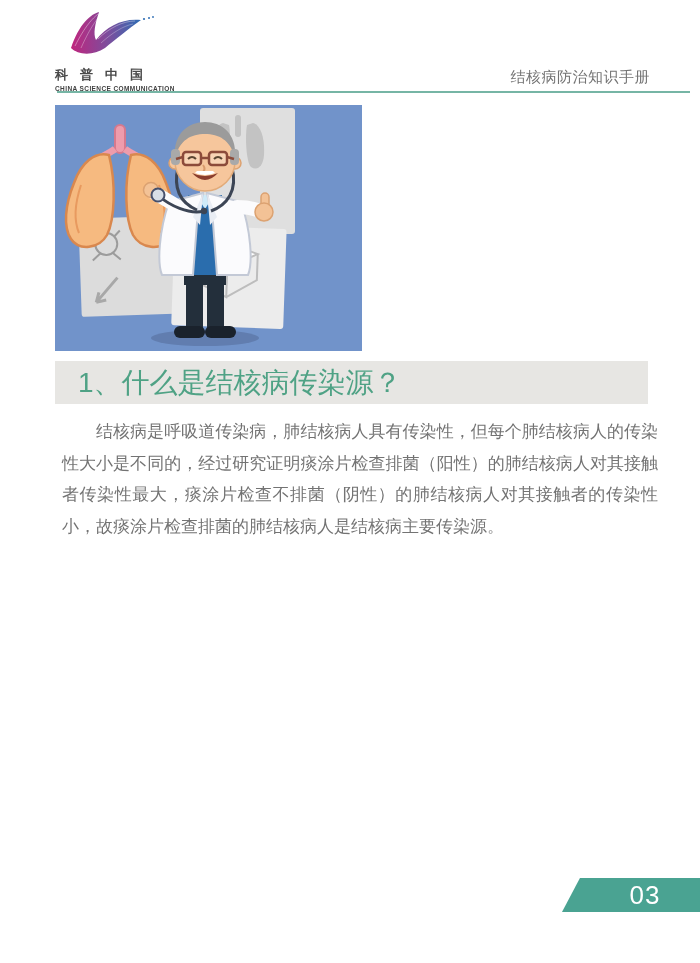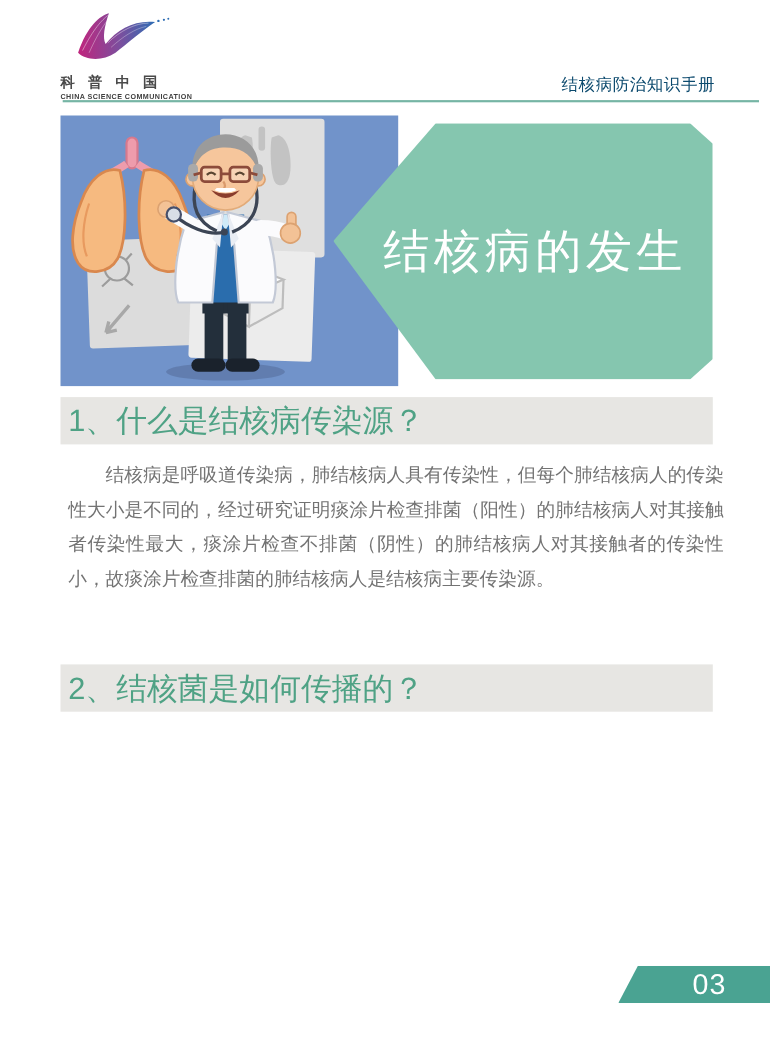--- a/index.html
+++ b/index.html
@@ -4,33 +4,33 @@
 <style>
   html,body{margin:0;padding:0;}
   body{width:700px;height:963px;background:#ffffff;font-family:"Liberation Sans",sans-serif;}
   .page{position:relative;width:700px;height:963px;background:#ffffff;overflow:hidden;}
 
   
   .logo{position:absolute;left:55px;top:10px;width:130px;}
   .logo svg{display:block;margin-left:10px;}
   .brand-cn{font-size:13px;font-weight:bold;color:#4a4a4a;letter-spacing:12px;white-space:nowrap;margin-top:6px;}
   .brand-en{font-size:6.5px;font-weight:bold;color:#3f3f3f;letter-spacing:0.4px;white-space:nowrap;margin-top:1px;}
-  .doc-title{position:absolute;right:50px;top:68px;font-size:15px;color:#0c4a6e;letter-spacing:0.5px;}
+  .doc-title{position:absolute;right:50px;top:68px;font-size:15px;color:#737373;letter-spacing:0.5px;}
   .header-rule{position:absolute;left:57px;right:10px;top:91px;height:2px;background:#76b5a5;}
 
   
   .hero-bg{position:absolute;left:55px;top:105px;width:307px;height:246px;background:#7193ca;overflow:hidden;}
   .hero-banner{position:absolute;left:303px;top:112px;width:345px;height:233px;background:#85c6af;
     clip-path:polygon(0 46%,27% 0,94% 0,100% 8%,100% 92%,94% 100%,27% 100%);
     display:flex;align-items:center;justify-content:center;padding-left:22px;box-sizing:border-box;}
   .hero-banner span{color:#ffffff;font-size:42px;letter-spacing:4px;white-space:nowrap;}
 
   
   .sec-head{position:absolute;left:55px;width:593px;height:43px;background:#e7e6e3;color:#4fa285;
-    font-size:28px;line-height:43px;padding-left:7px;box-sizing:border-box;font-weight:normal;margin:0;white-space:nowrap;}
+    font-size:28px;line-height:43px;padding-left:23px;box-sizing:border-box;font-weight:normal;margin:0;white-space:nowrap;}
   #s1-head{top:361px;}
   #s2-head{top:604px;}
 
   
   .sec-body{position:absolute;left:55px;width:596px;margin:7px;font-size:17px;line-height:31.5px;
     color:#737373;text-align:justify;text-indent:2em;}
   #s1-body{top:409px;}
   #s2-body{top:655px;}
 
   
@@ -141,26 +141,22 @@
       <rect x="154" y="47" width="18" height="13" rx="3" fill="none" stroke="#8c4b3a" stroke-width="2.5"></rect>
       <path d="M146,53 L154,53 M128,52 L121,54 M172,52 L179,54" stroke="#8c4b3a" stroke-width="2.5"></path>
       <path d="M133,54 q4,-4 8,0 M159,54 q4,-4 8,0" stroke="#5a4632" stroke-width="2" fill="none"></path>
       <path d="M148,60 q3,4 0,7" stroke="#d99a6c" stroke-width="2" fill="none"></path>
 
       <path d="M137,68 Q150,82 163,68 Q150,74 137,68 Z" fill="#8a3d2d"></path>
       <path d="M140,68 Q150,72 160,68 L158,66 L142,66 Z" fill="#ffffff"></path>
     </svg>
   </div>
 
-  <div class="hero-banner">
-    <span>结核病的发生</span>
-  </div>
 
   <h2 class="sec-head" id="s1-head">1、什么是结核病传染源？</h2>
   <p class="sec-body" id="s1-body">结核病是呼吸道传染病，肺结核病人具有传染性，但每个肺结核病人的传染性大小是不同的，经过研究证明痰涂片检查排菌（阳性）的肺结核病人对其接触者传染性最大，痰涂片检查不排菌（阴性）的肺结核病人对其接触者的传染性小，故痰涂片检查排菌的肺结核病人是结核病主要传染源。</p>
 
-  <h2 class="sec-head" id="s2-head">2、结核菌是如何传播的？</h2>
 
   <div class="page-badge">
     <span>03</span>
   </div>
 
 </div>
 
 </body></html>

